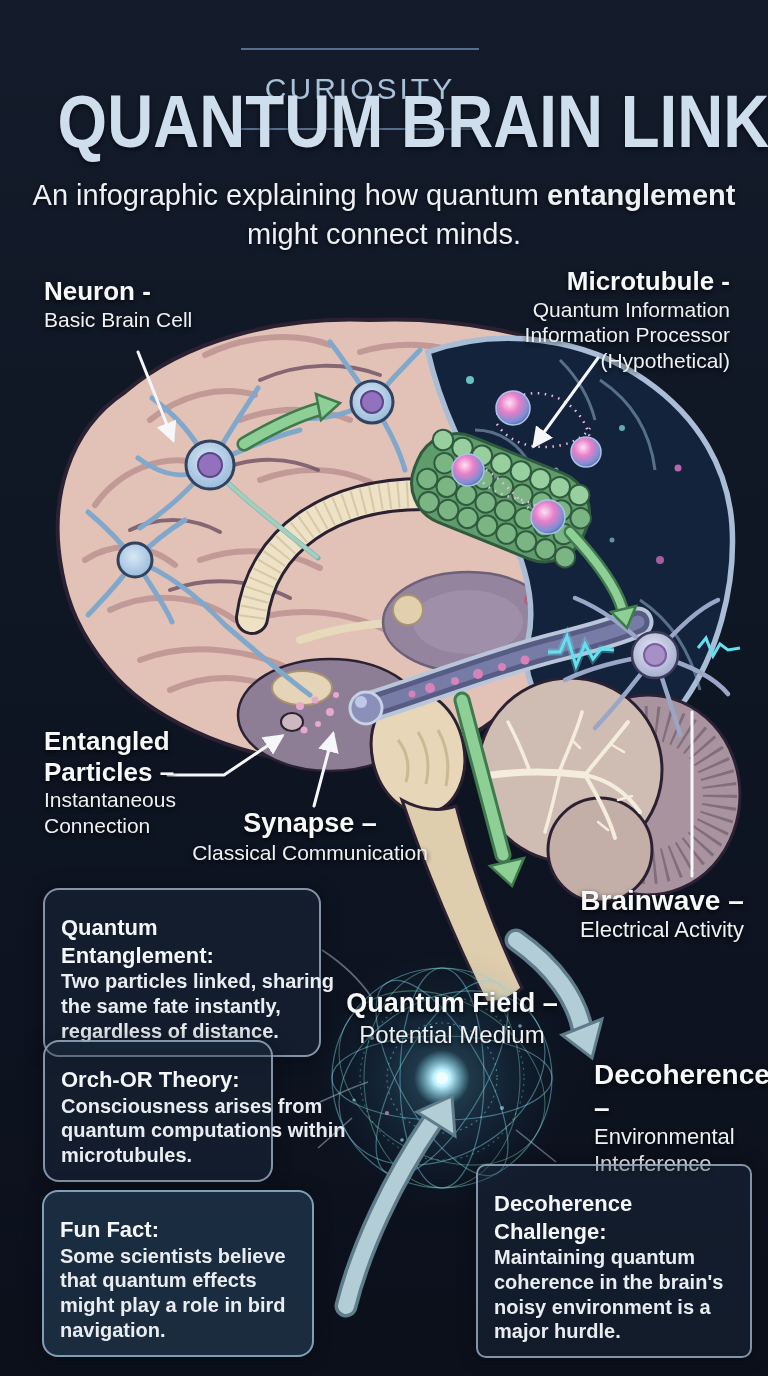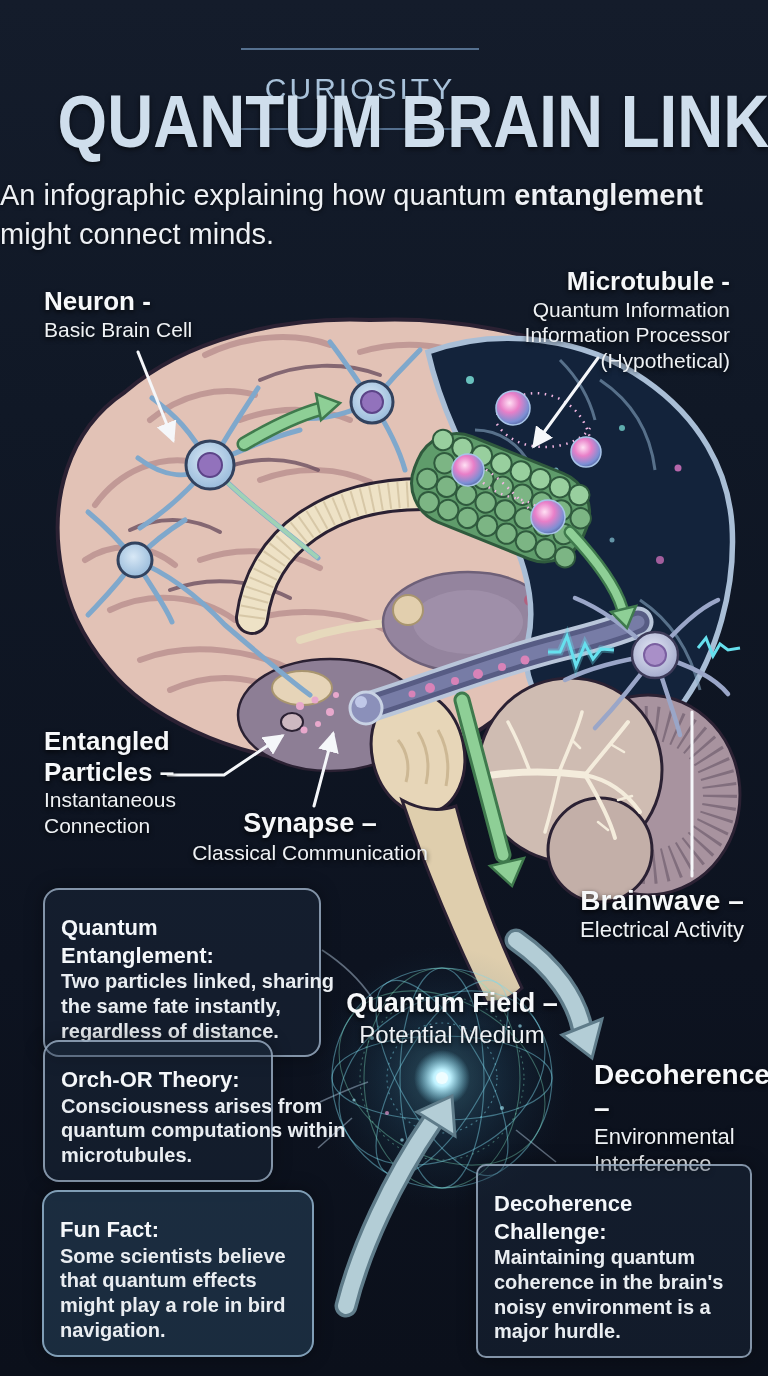--- a/index.html
+++ b/index.html
@@ -13,21 +13,21 @@
   .kicker-row{position:absolute;top:48px;left:0;width:720px;display:flex;align-items:center;justify-content:space-between;gap:22px;flex-direction:column;}
   .kicker-line{height:2px;width:238px;background:#55708f;}
   .kicker{font-size:30px;letter-spacing:3px;color:#a9c2da;font-weight:400;}
   .title{
     position:absolute;top:84px;left:0;width:768px;text-align:center;
     font-size:75px;font-weight:700;color:#cfdeec;letter-spacing:0px;
     transform:scaleX(.85);transform-origin:50% 50%;
     text-shadow:0 2px 6px rgba(0,0,0,.6);white-space:nowrap;line-height:1.0;
   }
   .subtitle{
-    position:absolute;top:176px;left:0;width:768px;text-align:left;
+    position:absolute;top:176px;left:0;width:768px;text-align:center;
     font-size:29px;line-height:1.33;color:#edf0f4;font-weight:400;
     text-shadow:0 1px 4px rgba(0,0,0,.7);
   }
   .subtitle strong{font-weight:700;}
   
   .label{position:absolute;text-shadow:0 2px 5px rgba(0,0,0,.85);}
   .label .lt{font-weight:700;font-size:26px;line-height:1.18;color:#f6f8fa;}
   .label .ld{font-weight:400;font-size:21px;line-height:1.22;color:#eef1f4;}
   .label.center{text-align:center;}
   .label.right{text-align:right;}
@@ -373,21 +373,21 @@
 
     <g>
       <path class="wline" d="M 138,352 L 173,440" marker-end="url(#mw)"></path>
       <path class="wline" d="M 598,358 L 534,446" marker-end="url(#mw)"></path>
       <path class="wline" d="M 168,775 L 224,775 L 282,736" marker-end="url(#mw)" fill="none"></path>
       <path class="wline" d="M 314,806 L 333,734" marker-end="url(#mw)"></path>
       <path class="wline" d="M 692,712 L 692,876"></path>
     </g>
   </svg>
 
-  <div class="label" style="left:44px;top:286px;">
+  <div class="label" style="left:44px;top:276px;">
     <div class="lt">Neuron -</div>
     <div class="ld">Basic Brain Cell</div>
   </div>
 
   <div class="label" style="left:44px;top:726px;">
     <div class="lt">Entangled</div>
     <div class="lt">Particles –</div>
     <div class="ld">Instantaneous</div>
     <div class="ld">Connection</div>
   </div>

